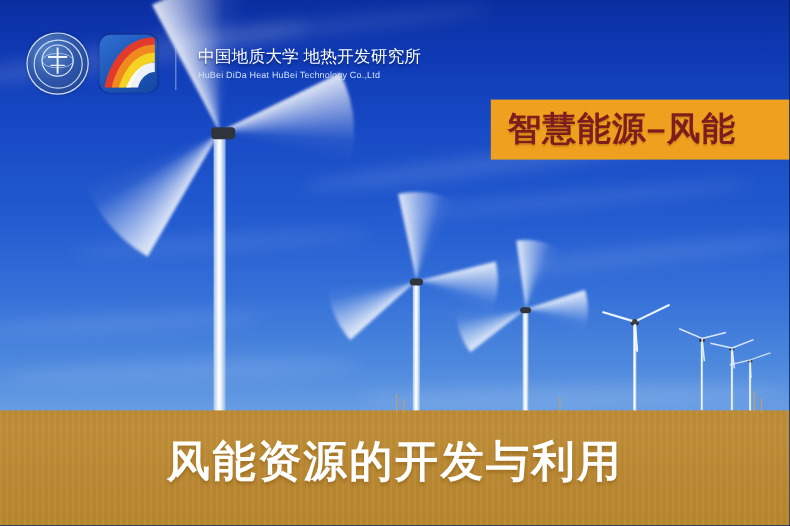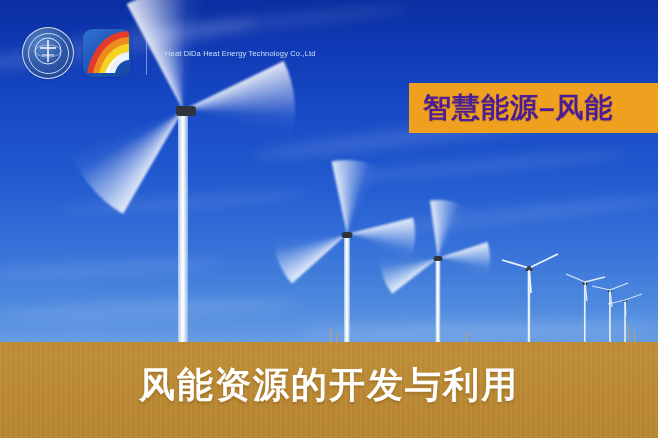--- a/index.html
+++ b/index.html
@@ -145,21 +145,21 @@
     letter-spacing:.15px;margin-top:1px;
   }
 
   
   .banner-topright{
     position:absolute;left:409px;top:83px;width:249px;height:50px;
     background:#efa01e;
     display:flex;align-items:center;
   }
   .banner-topright .txt{
-    font-size:28px;font-weight:bold;color:#4c1d95;
+    font-size:28px;font-weight:bold;color:#7f1d1d;
     letter-spacing:1px;white-space:nowrap;margin-left:14px;
     text-shadow:0 1px 1px rgba(120,70,0,.25);
   }
   .banner-left{
     position:absolute;left:0;top:218px;width:241px;height:33px;
     background:#efa01e;
     display:flex;align-items:center;
   }
   .banner-left .txt{
     font-size:19px;font-weight:bold;color:#ffffff;
@@ -306,21 +306,22 @@
         <path d="M10 44 C16 20 30 8 46 8 L46 16 C34 16 24 26 20 44 Z" fill="#f08a1e"></path>
         <path d="M16 44 C22 25 33 15 46 15 L46 23 C37 23 29 31 26 44 Z" fill="#f5d322"></path>
         <path d="M22 44 C27 31 36 23 46 23 L46 31 C40 31 34 36 32 44 Z" fill="#ffffff" opacity=".92"></path>
       </svg>
     </div>
 
 
     <div class="divider"></div>
 
     <div class="orgtext">
-      <div class="org-l3">Heat DiDa Heat Energy Technology Co.,Ltd</div>
+      <div class="org-l1">中国地质大学 地热开发研究所</div>
+      <div class="org-l3">HuBei DiDa Heat HuBei Technology Co.,Ltd</div>
     </div>
   </div>
 
   <div class="banner-topright">
     <span class="txt">智慧能源–风能</span>
   </div>
 
 
   <div class="title-bar">
     <span class="title-text">风能资源的开发与利用</span>

